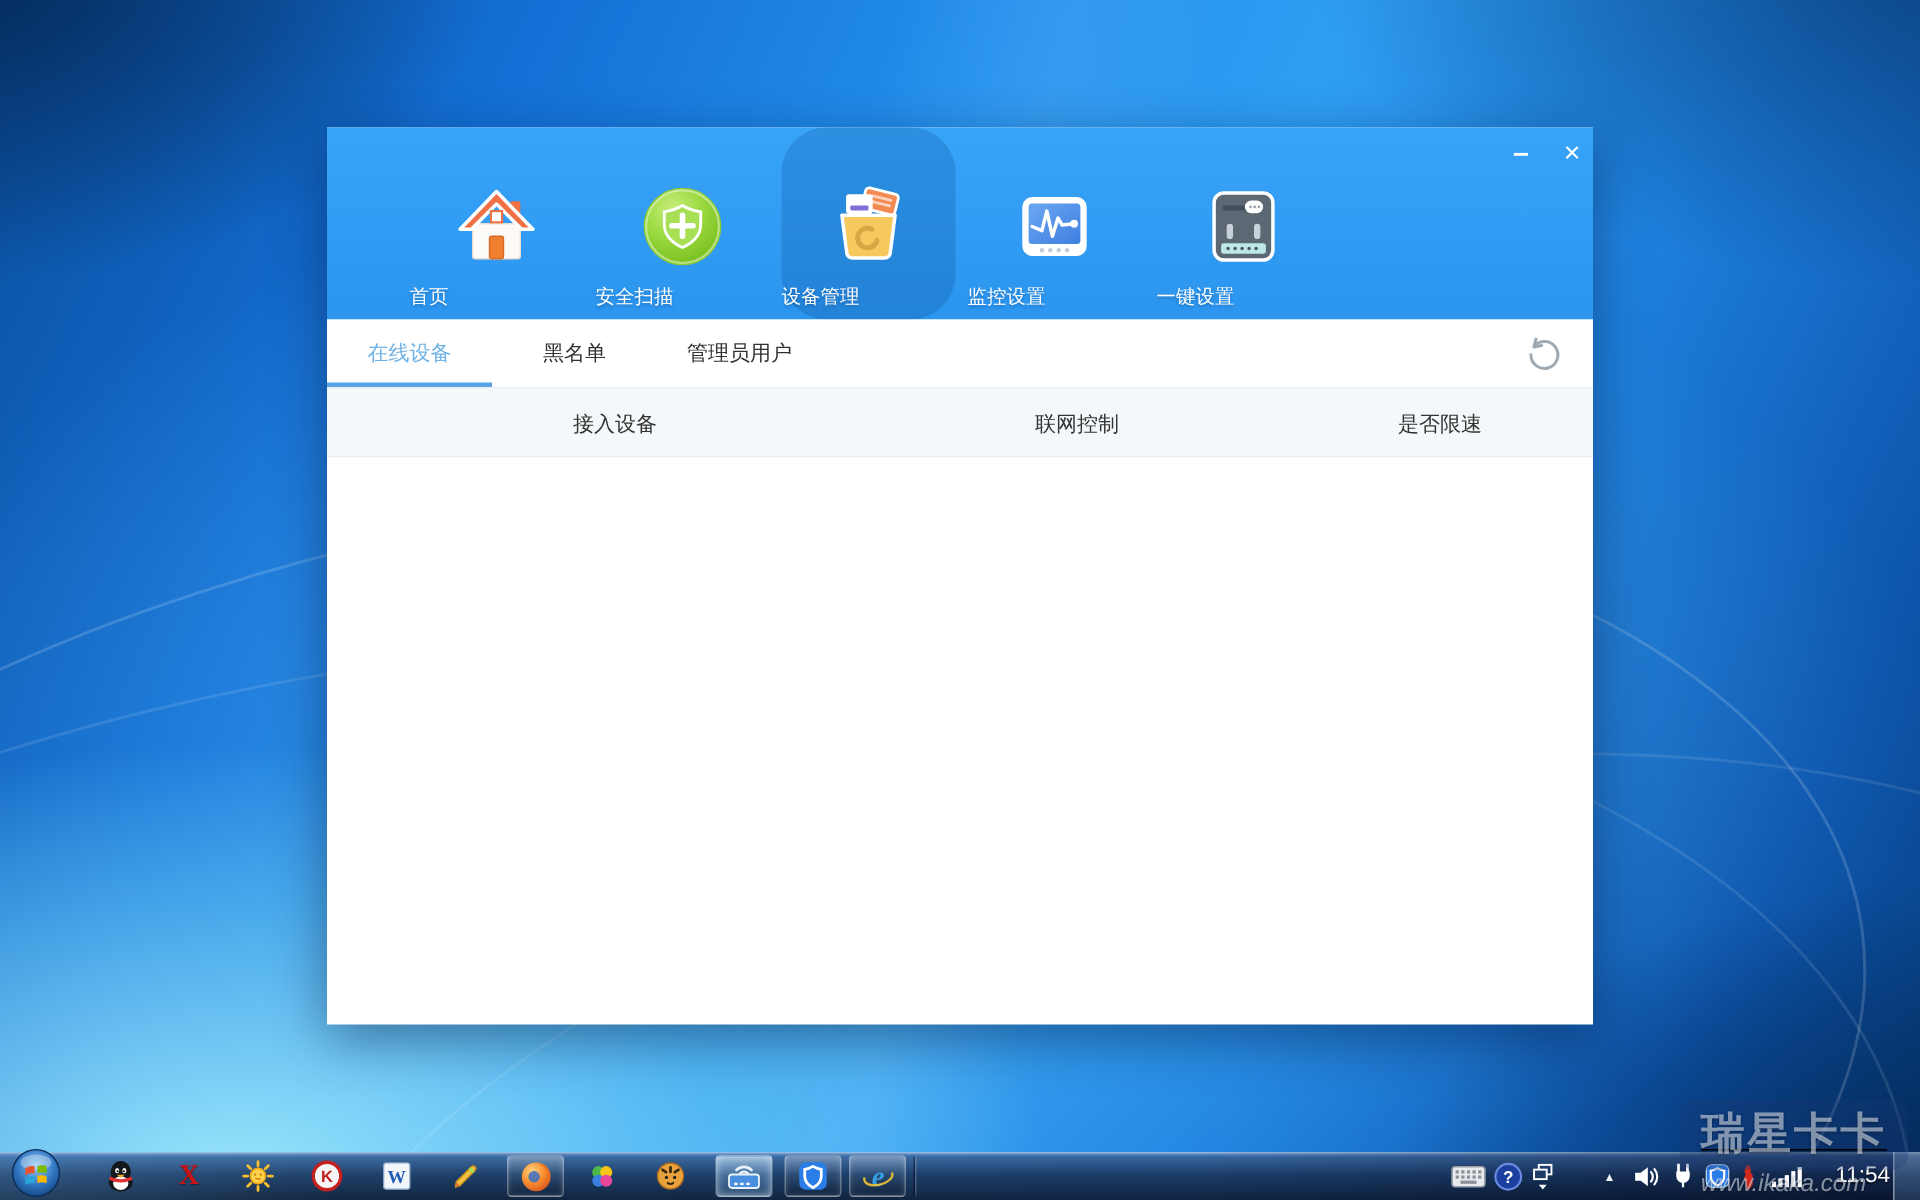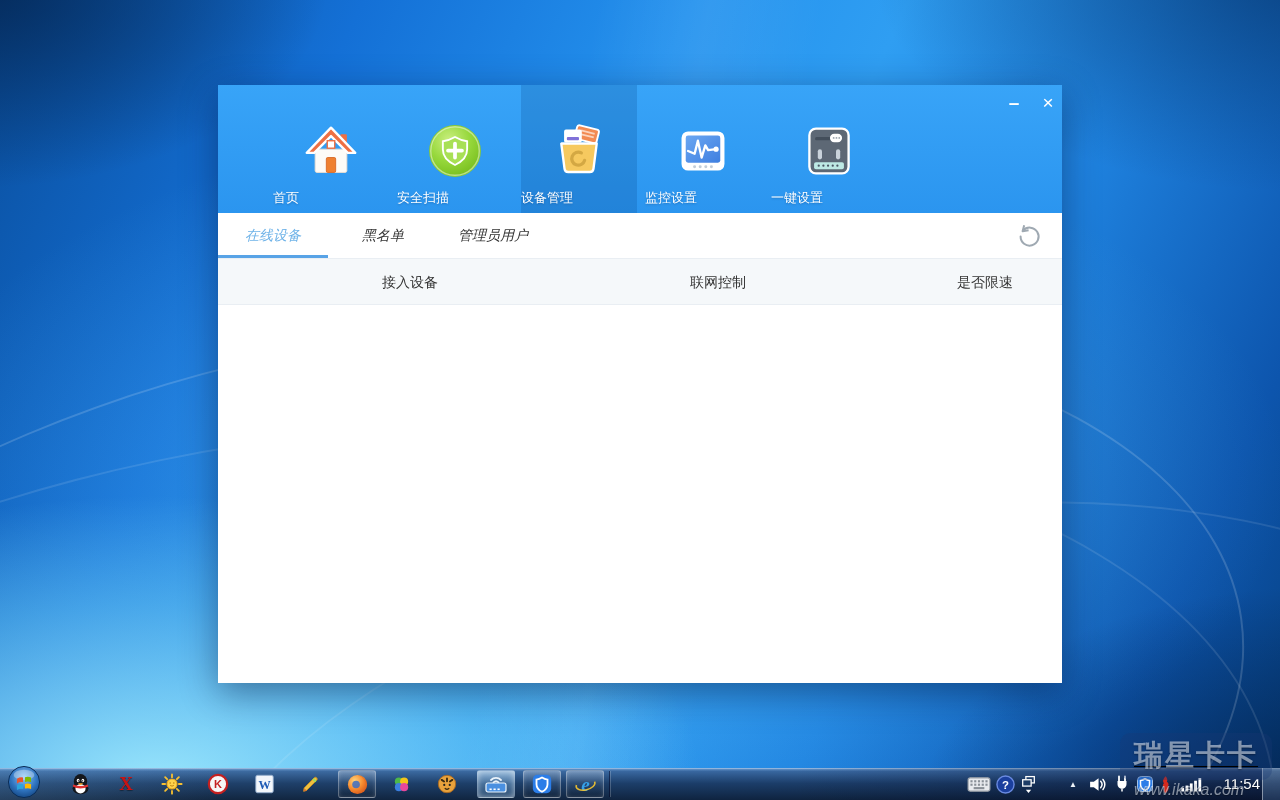--- a/index.html
+++ b/index.html
@@ -33,43 +33,43 @@
     color:rgba(235,242,252,.55); text-shadow:0 1px 1px rgba(0,0,0,.3);text-align:center; }
 
   
   #app-window { position:absolute; left:218px; top:85px; width:844px; height:598px;
     background:#fff; box-shadow:0 10px 34px rgba(0,18,55,.45); z-index:5; }
 
   
   .win-header { position:relative; height:128px;
     background:linear-gradient(180deg,#38a4f8,#2b95ef); }
   .nav-item { position:absolute; top:0; width:116px; height:128px; cursor:pointer; }
-  .nav-item.selected { background:rgba(0,62,132,.20); }
+  .nav-item.selected { background:rgba(0,62,132,.20);border-radius:30px; }
   .nav-item .nav-icon { position:absolute; left:30px; top:38px; width:56px; height:56px; }
   .nav-item .nav-label { position:absolute; left:0; top:104px; width:116px; text-align:left;
     color:#fff; font-size:13px; text-shadow:0 1px 2px rgba(0,40,90,.3); }
   .win-btn { position:absolute; top:5px; width:26px; height:26px; color:#fff; font-size:19px;
     line-height:26px; text-align:center; cursor:pointer; }
   .win-btn.min { left:783px; font-weight:bold; }
   .win-btn.close { left:817px; }
 
   
-  .tab-bar { position:relative; height:45px; background:#fff;font-style:italic; }
+  .tab-bar { position:relative; height:45px; background:#fff; }
   .tab { position:absolute; top:0; width:110px; height:45px; line-height:44px; text-align:center;
     font-size:14px; color:#333; cursor:pointer; }
   .tab.active { color:#6fb3e8; }
   .tab-underline { position:absolute; left:0; bottom:0; width:110px; height:3px; background:#58a3e6; }
   .refresh-btn { position:absolute; left:797px; top:9px; width:28px; height:28px; cursor:pointer; }
 
   
   .table-header { position:relative; height:47px; background:#f5f8fa;
     border-top:1px solid #e9eef3; border-bottom:1px solid #e9eef3; }
   .th-cell { position:absolute; top:0; width:150px; height:47px; line-height:46px;
     text-align:center; font-size:14px; color:#333; }
-  .th-0 { left:117px; } .th-1 { left:425px; } .th-2 { left:645px;text-align:right; }
+  .th-0 { left:117px; } .th-1 { left:425px; } .th-2 { left:667px; }
 
   
   .table-body { position:relative; height:376px; background:#fff; }
 
   
   #taskbar { position:absolute; left:0; bottom:0; width:1280px; height:32px; z-index:30;
     background:linear-gradient(180deg, rgba(122,166,216,.95), rgba(57,101,156,.95) 10%, rgba(27,58,100,.96) 48%, rgba(14,32,58,.97));
     box-shadow:inset 0 1px 0 rgba(255,255,255,.25); }
   #taskbar::after { content:""; position:absolute; inset:0; pointer-events:none;
     background:linear-gradient(90deg, rgba(130,190,240,.18), transparent 18%, transparent 62%, rgba(0,0,25,.38)); }

